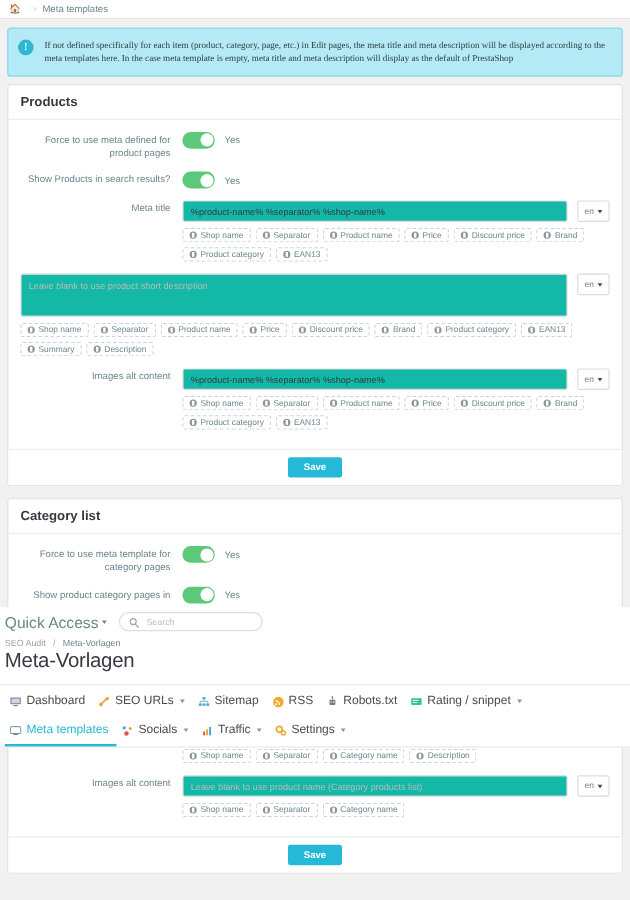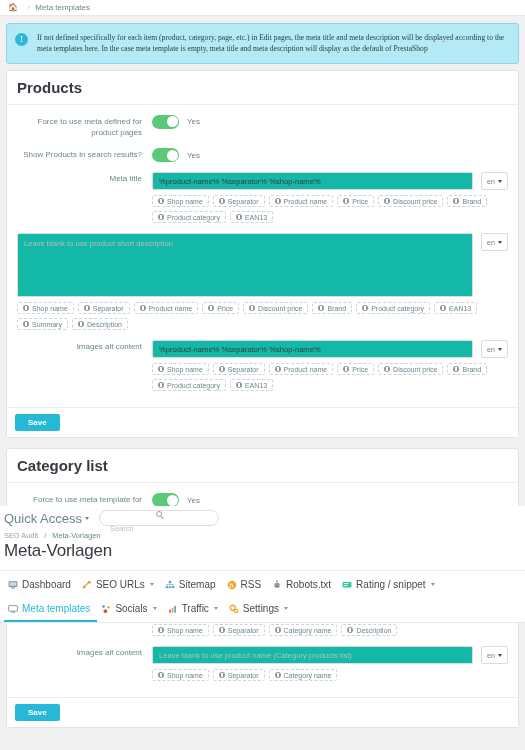--- a/index.html
+++ b/index.html
@@ -49,29 +49,29 @@
   
   .card {
     background: #fff;
     border: 1px solid #e3e3e3;
     border-radius: 3px;
     margin: 0 6px 10px 6px;
   }
   .card-head {
     padding: 8px 10px;
     border-bottom: 1px solid #ededed;
-    font-size: 15px;
+    font-size: 11px;
     font-weight: bold;
     color: #363a41;
   }
   .card-body { padding: 10px 10px 6px 10px; }
   .card-foot {
     border-top: 1px solid #ededed;
     padding: 6px 8px;
-    display: flex; justify-content: flex-start;
+    display: flex; justify-content: center;
     background: #fff;
   }
 
   
   .frow { display: flex; margin-bottom: 10px; }
   .flabel {
     width: 135px; flex: 0 0 135px;
     text-align: right; padding-right: 10px; padding-top: 2px;
     font-size: 8px; color: #6c868e; line-height: 1.35;
   }
@@ -97,21 +97,21 @@
     height: 18px;
     border: 1px solid #dcdcdc; border-radius: 2px;
     background: #14b8a6;
     font-size: 7.6px; color: #363a41;
     padding: 0 6px;
     font-family: "Liberation Sans", sans-serif;
     outline: none;
   }
   .inp::placeholder { color: #b9bcc0; }
   textarea.inp {
-    height: 64px; padding: 5px 6px; resize: none; line-height: 1.4;
+    height: 36px; padding: 5px 6px; resize: none; line-height: 1.4;
   }
   .langbtn {
     flex: 0 0 auto; margin-left: 8px;
     height: 18px; min-width: 27px;
     border: 1px solid #dcdcdc; border-radius: 2px; background: #fff;
     font-size: 7px; color: #6c868e;
     display: flex; align-items: center; justify-content: center; gap: 3px;
     cursor: pointer;
   }
   .caret {
@@ -165,21 +165,21 @@
     width: 0; height: 0;
     border-left: 2.6px solid transparent;
     border-right: 2.6px solid transparent;
     border-top: 3.2px solid #6c868e;
   }
   .searchbox {
     margin-left: 10px;
     display: flex; align-items: center; gap: 6px;
     width: 120px; height: 16px;
     border: 1px solid #dedede; border-radius: 9px;
-    padding: 0 8px; background: #fff; flex-direction: column;
+    padding: 0 8px; background: #fff;
   }
   .mag {
     width: 6px; height: 6px; border: 1.2px solid #9aa3ab; border-radius: 50%;
     position: relative; flex: 0 0 auto;
   }
   .mag::after {
     content: ""; position: absolute; right: -3px; bottom: -2.5px;
     width: 4px; height: 1.2px; background: #9aa3ab;
     transform: rotate(45deg);
   }

